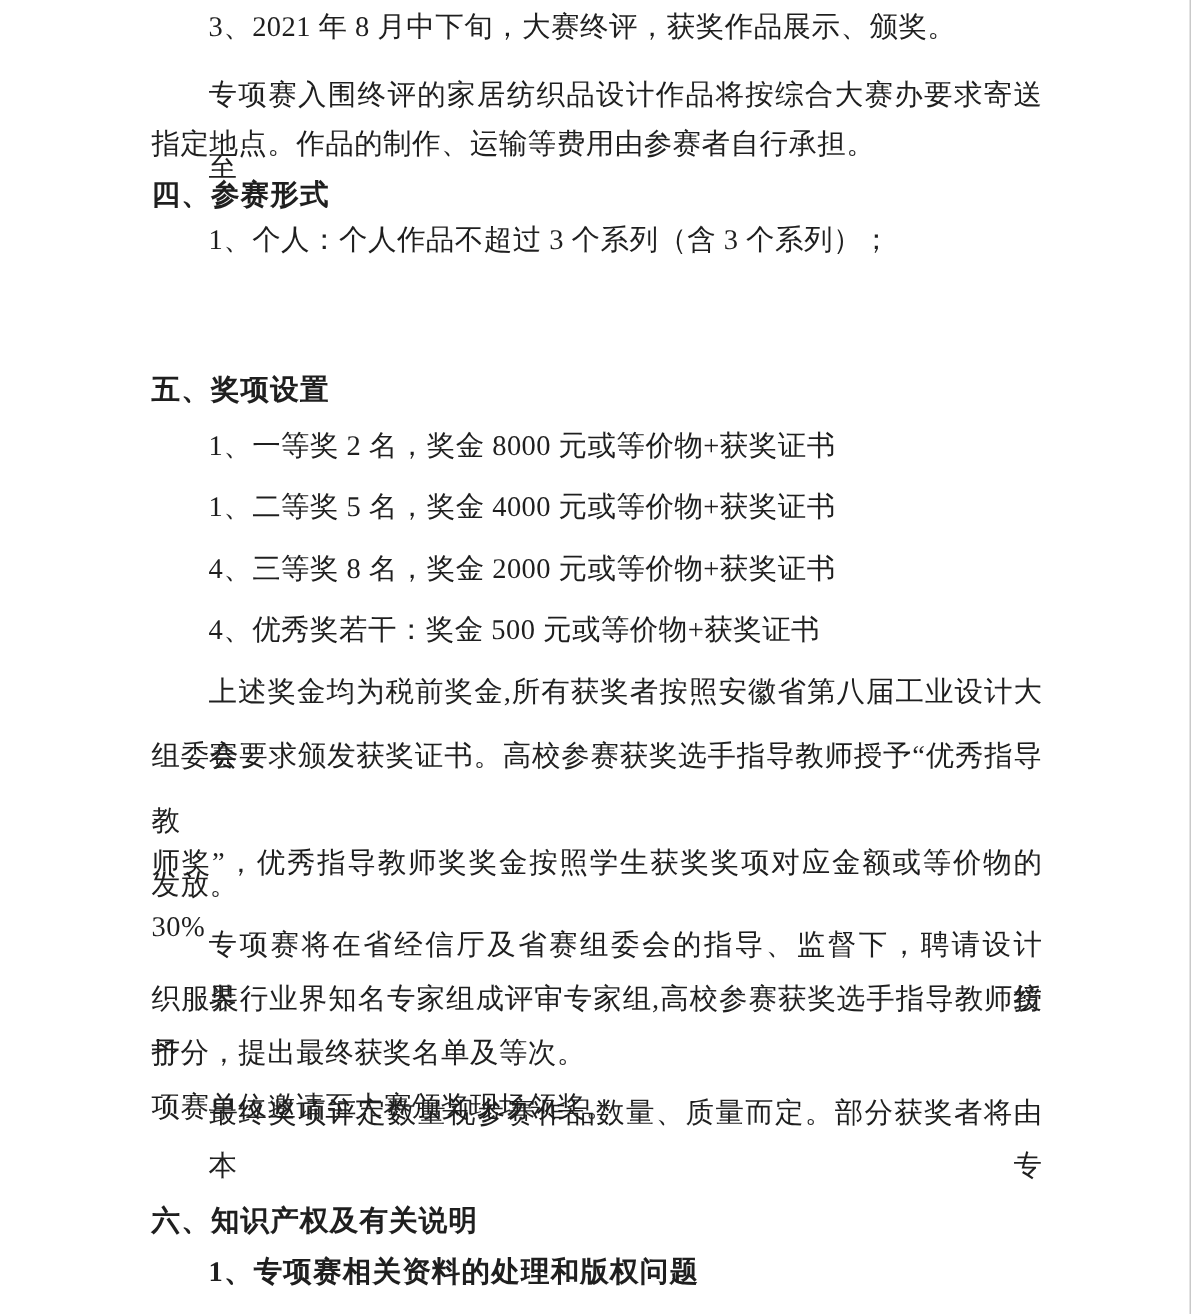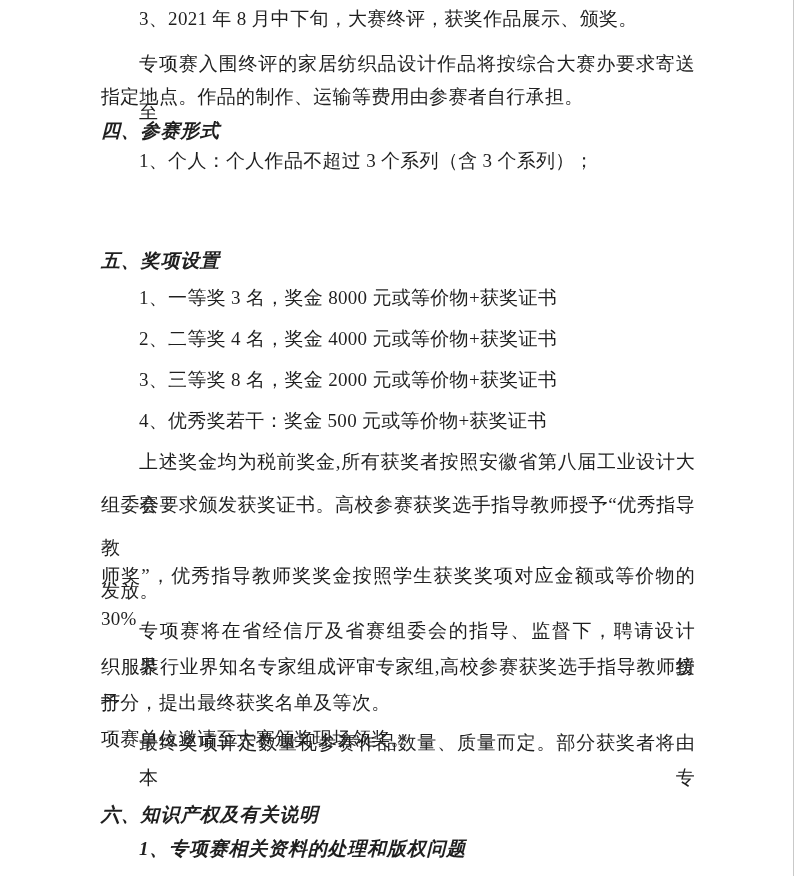--- a/index.html
+++ b/index.html
@@ -23,21 +23,21 @@
     letter-spacing: 0.3px;
     white-space: nowrap;
   }
   
   .j {
     white-space: normal;
     text-align: justify;
     text-align-last: justify;
   }
   .ind { padding-left: 38px; width: 556px; }
-  .b { font-weight: 700; letter-spacing: 0.8px; font-style: italic; }
+  .b { font-weight: 700; letter-spacing: 0.8px; }
   .edge {
     position: absolute;
     top: 0; right: 1px;
     width: 1px; height: 876px;
   }
 </style>
 </head>
 <body style="background: rgb(255, 255, 255); color: rgb(31, 31, 31);">
 
 <div class="page">
@@ -47,23 +47,23 @@
   <div class="ln ind j" style="top:40px;height:38px;line-height:48px">专项赛入围终评的家居纺织品设计作品将按综合大赛办要求寄送至</div>
   <div class="ln" style="top:78px;height:38px;line-height:38px">指定地点。作品的制作、运输等费用由参赛者自行承担。</div>
 
   <div class="ln b" style="top:116px;height:30px;line-height:30px">四、参赛形式</div>
 
   <div class="ln ind" style="top:146px;height:30px;line-height:30px">1、个人：个人作品不超过 3 个系列（含 3 个系列）；</div>
 
 
   <div class="ln b" style="top:246px;height:30px;line-height:30px">五、奖项设置</div>
 
-  <div class="ln ind" style="top:277px;height:41px;line-height:41px">1、一等奖 3 名，奖金 8000 元或等价物+获奖证书</div>
-  <div class="ln ind" style="top:318px;height:41px;line-height:41px">2、二等奖 4 名，奖金 4000 元或等价物+获奖证书</div>
-  <div class="ln ind" style="top:359px;height:41px;line-height:41px">3、三等奖 8 名，奖金 2000 元或等价物+获奖证书</div>
+  <div class="ln ind" style="top:277px;height:41px;line-height:41px">1、一等奖 2 名，奖金 8000 元或等价物+获奖证书</div>
+  <div class="ln ind" style="top:318px;height:41px;line-height:41px">1、二等奖 5 名，奖金 4000 元或等价物+获奖证书</div>
+  <div class="ln ind" style="top:359px;height:41px;line-height:41px">4、三等奖 8 名，奖金 2000 元或等价物+获奖证书</div>
   <div class="ln ind" style="top:400px;height:41px;line-height:41px">4、优秀奖若干：奖金 500 元或等价物+获奖证书</div>
 
   <div class="ln ind j" style="top:440px;height:43px;line-height:43px">上述奖金均为税前奖金,所有获奖者按照安徽省第八届工业设计大赛</div>
   <div class="ln j" style="top:483px;height:43px;line-height:43px">组委会要求颁发获奖证书。高校参赛获奖选手指导教师授予“优秀指导教</div>
   <div class="ln j" style="top:554px;height:43px;line-height:43px">师奖”，优秀指导教师奖奖金按照学生获奖奖项对应金额或等价物的 30%</div>
   <div class="ln ind j" style="top:613px;height:36px;line-height:36px">专项赛将在省经信厅及省赛组委会的指导、监督下，聘请设计界、纺</div>
 
   <div class="ln" style="top:569px;height:43px;line-height:43px">发放。</div>
   <div class="ln j" style="top:649px;height:36px;line-height:36px">织服装行业界知名专家组成评审专家组,高校参赛获奖选手指导教师授予</div>
   <div class="ln" style="top:685px;height:36px;line-height:36px">打分，提出最终获奖名单及等次。</div>

